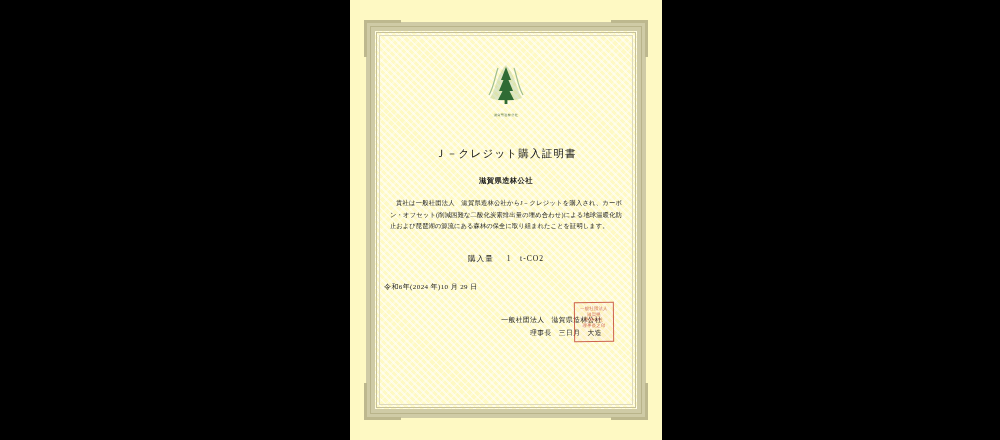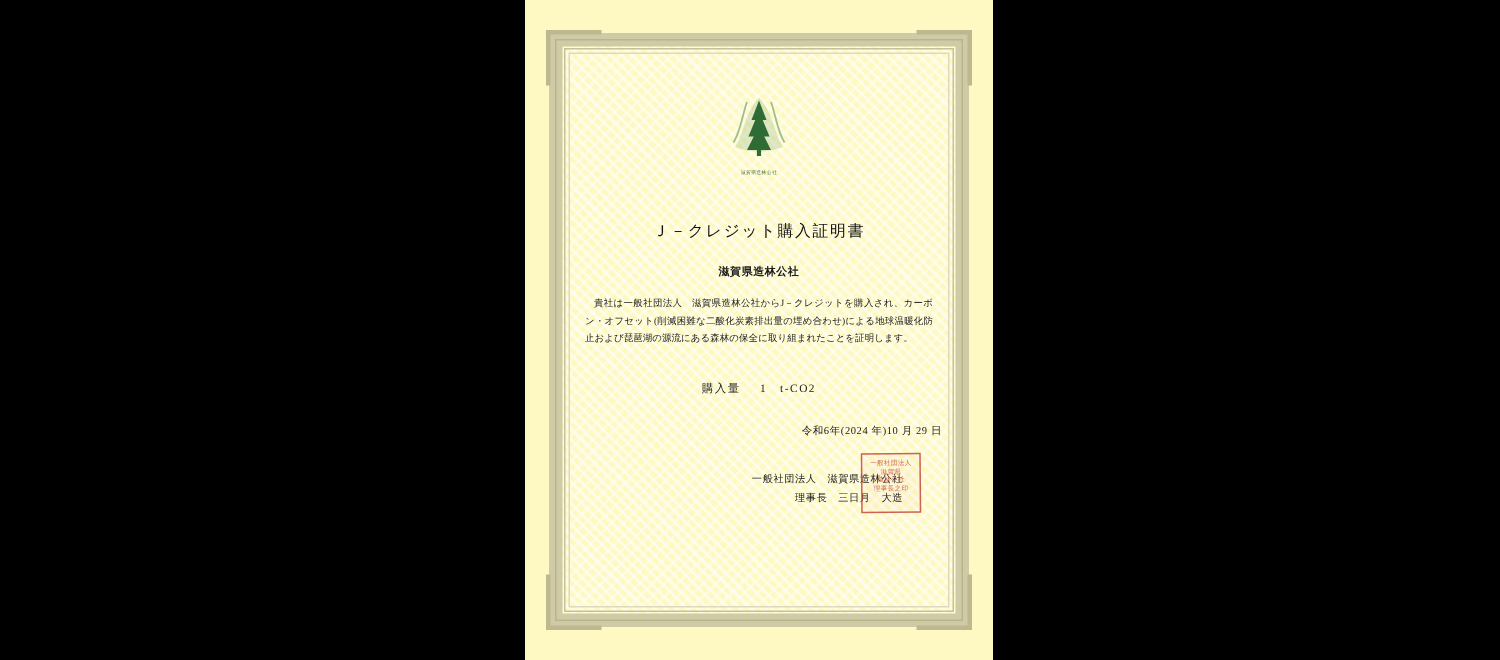--- a/index.html
+++ b/index.html
@@ -126,21 +126,21 @@
   .amount-row {
     margin-top: 22px;
     text-align: center;
     font-size: 7.6px;
     letter-spacing: 1px;
   }
   .amount-row .label { margin-right: 10px; }
   .amount-row .value { font-weight: normal; }
   .date-row {
     margin-top: 18px;
-    text-align: right;
+    text-align: left;
     font-size: 7px;
     letter-spacing: 0.4px;
   }
   .issuer {
     margin-top: 22px;
     text-align: right;
     padding-right: 26px;
     font-size: 6.8px;
     line-height: 1.9;
     letter-spacing: 0.4px;

